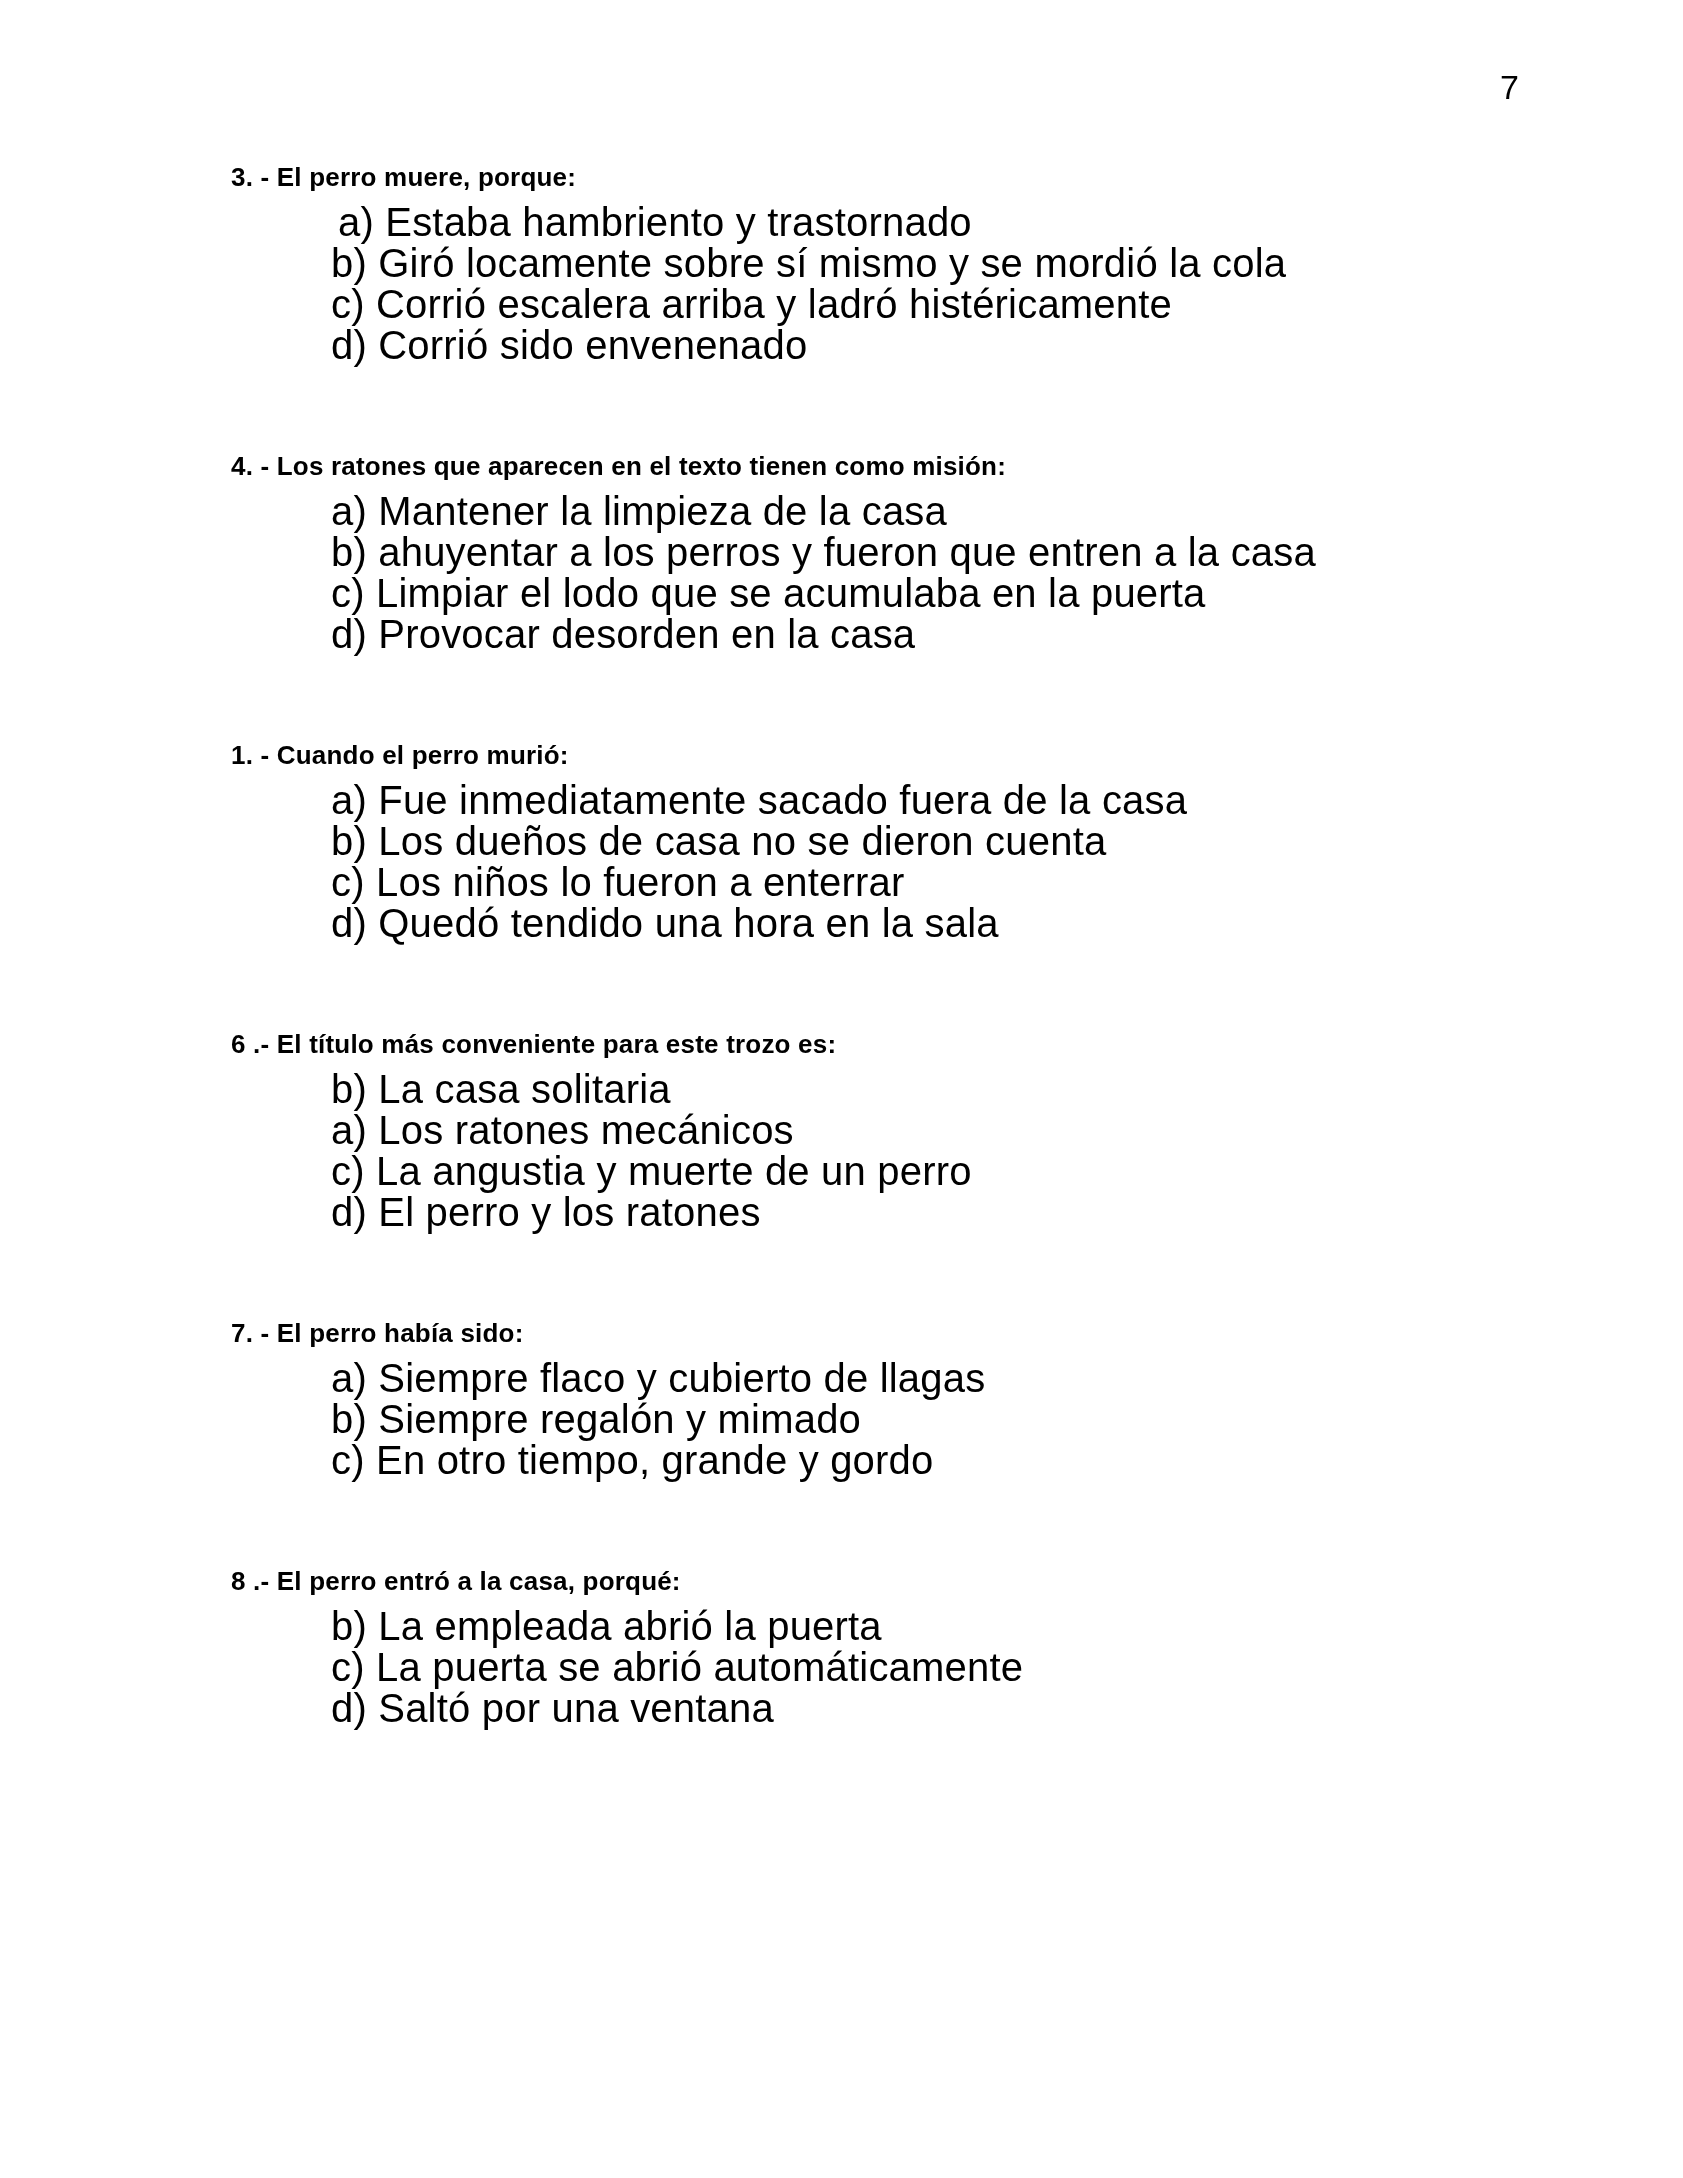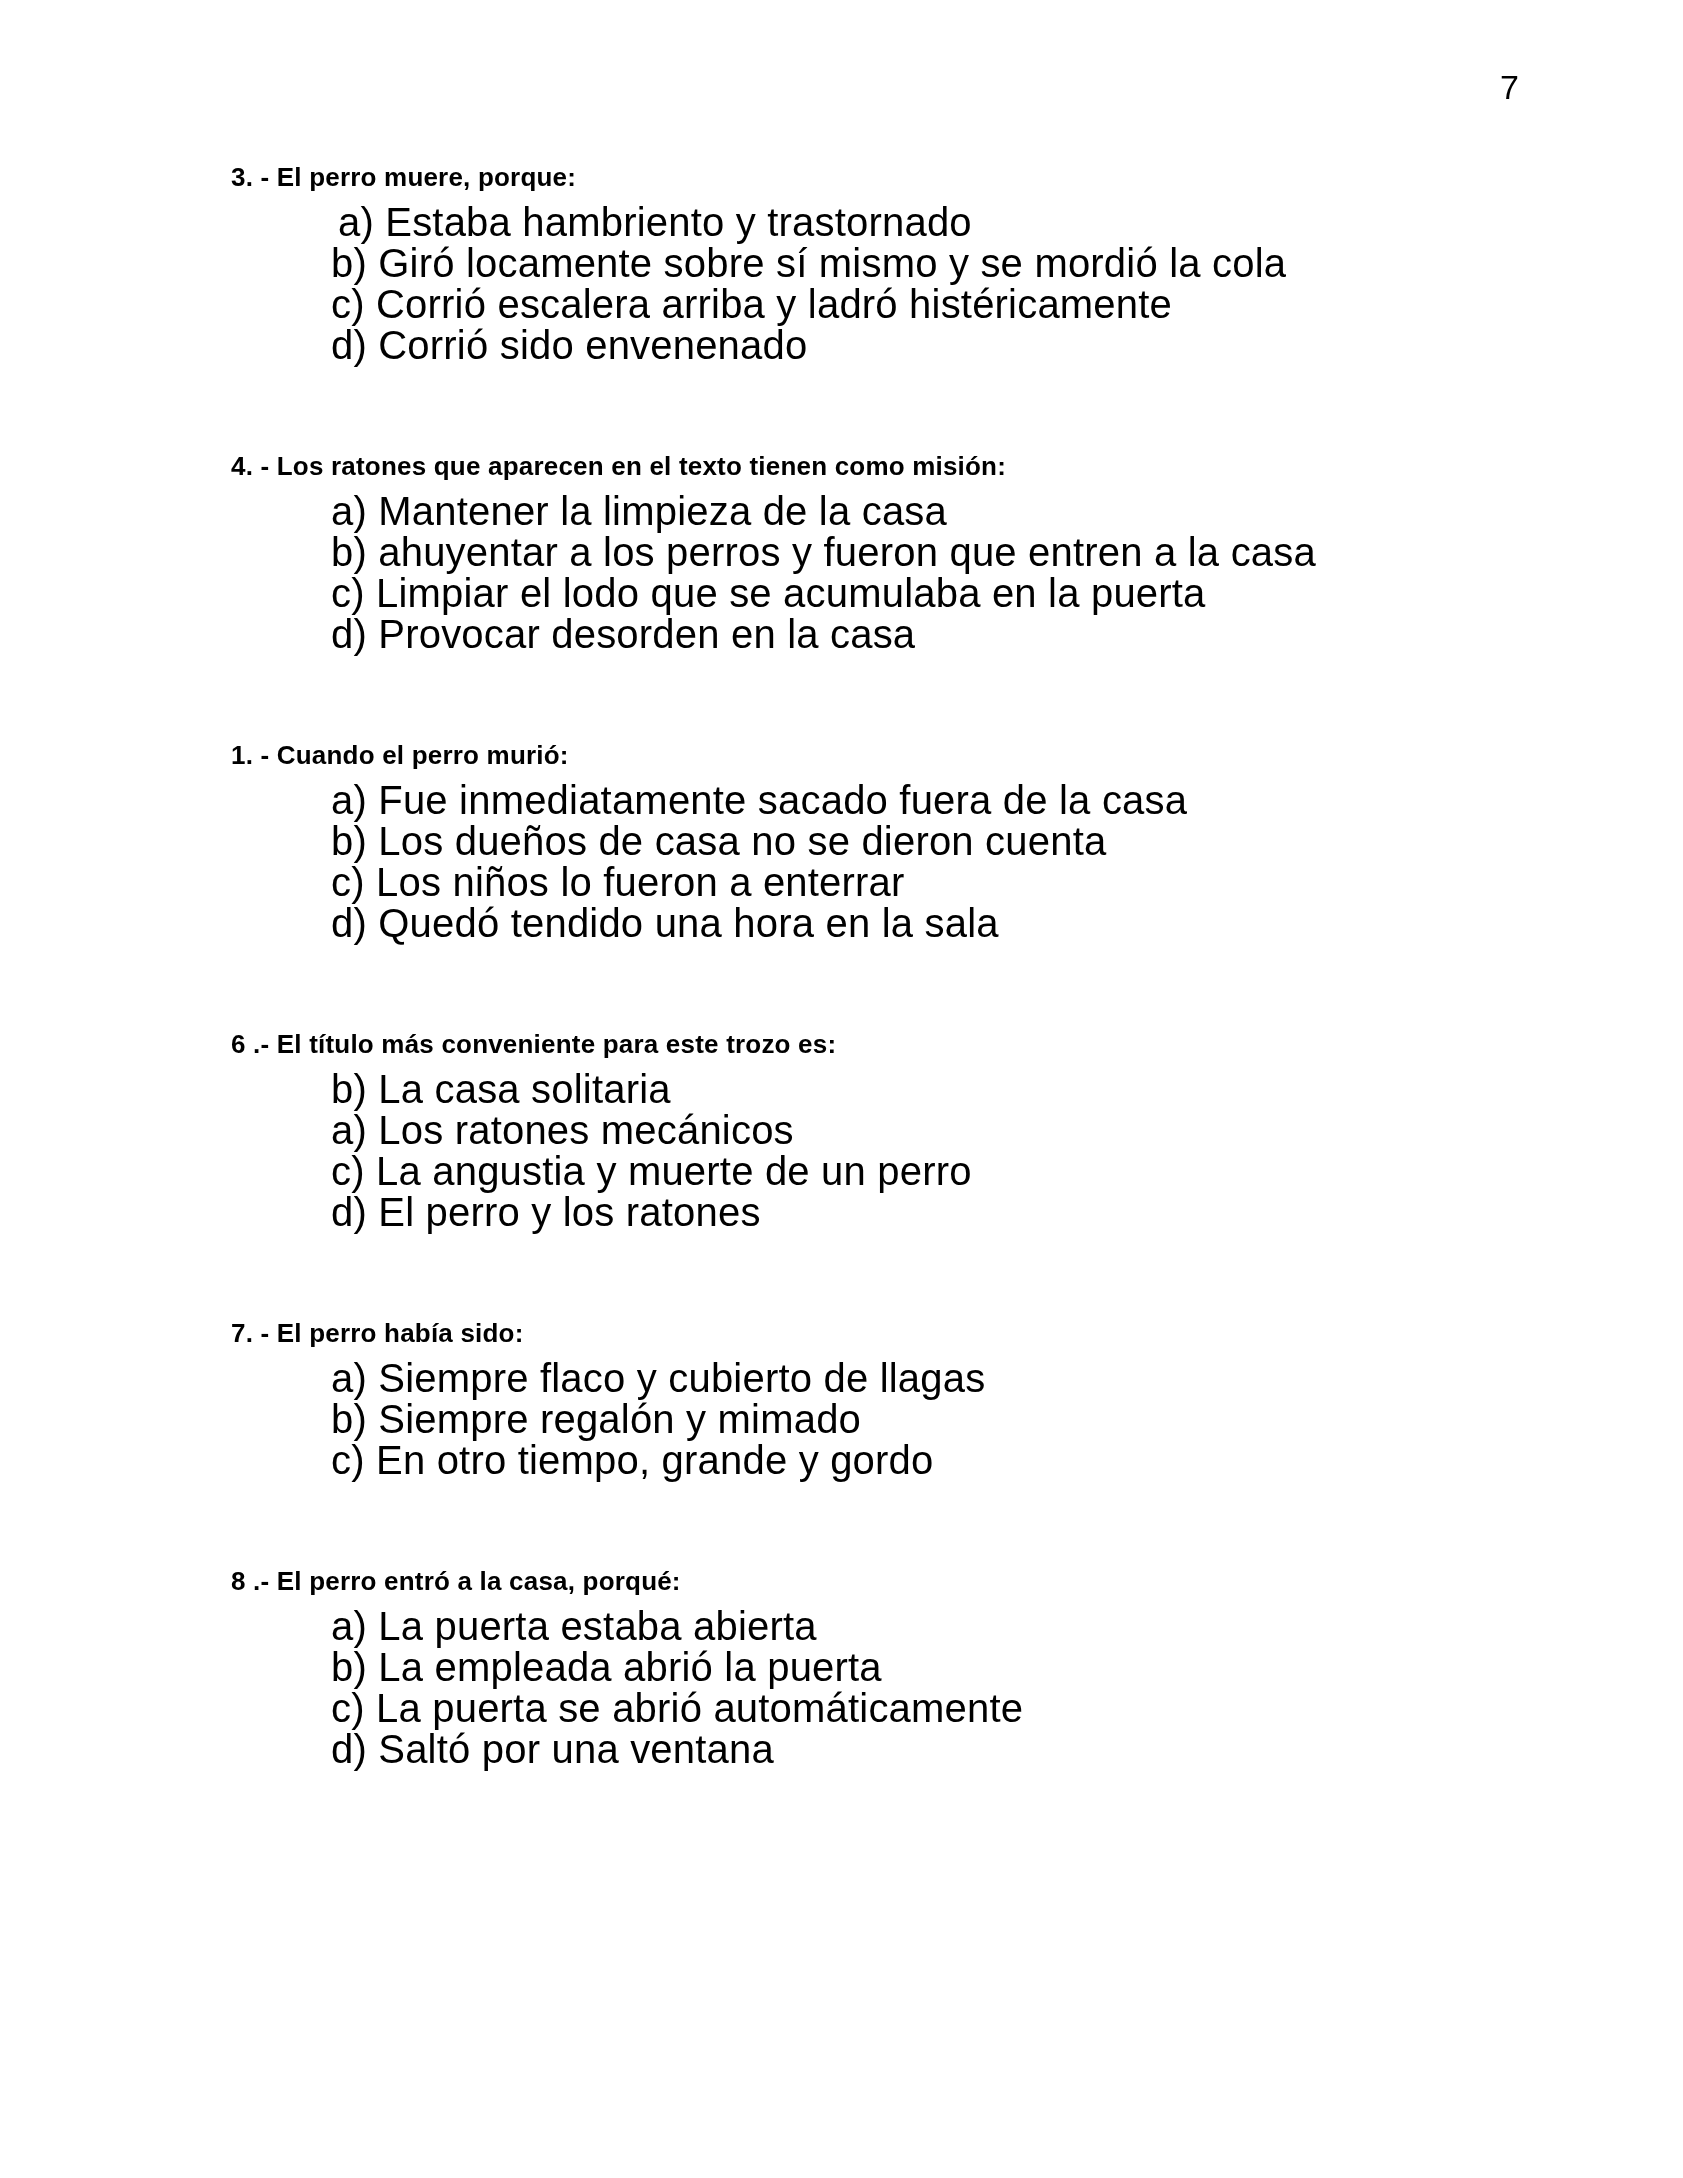--- a/index.html
+++ b/index.html
@@ -95,21 +95,20 @@
 
     <section class="question">
       <div class="q-heading">7. - El perro había sido:</div>
       <div class="option">a) Siempre flaco y cubierto de llagas</div>
       <div class="option">b) Siempre regalón y mimado</div>
       <div class="option">c) En otro tiempo, grande y gordo</div>
     </section>
 
     <section class="question">
       <div class="q-heading">8 .- El perro entró a la casa, porqué:</div>
-      <div class="option">a) La puerta estaba abierta</div>
       <div class="option">b) La empleada abrió la puerta</div>
       <div class="option">c) La puerta se abrió automáticamente</div>
       <div class="option">d) Saltó por una ventana</div>
     </section>
 
   </div>
 </div>
 
 
 </body></html>

